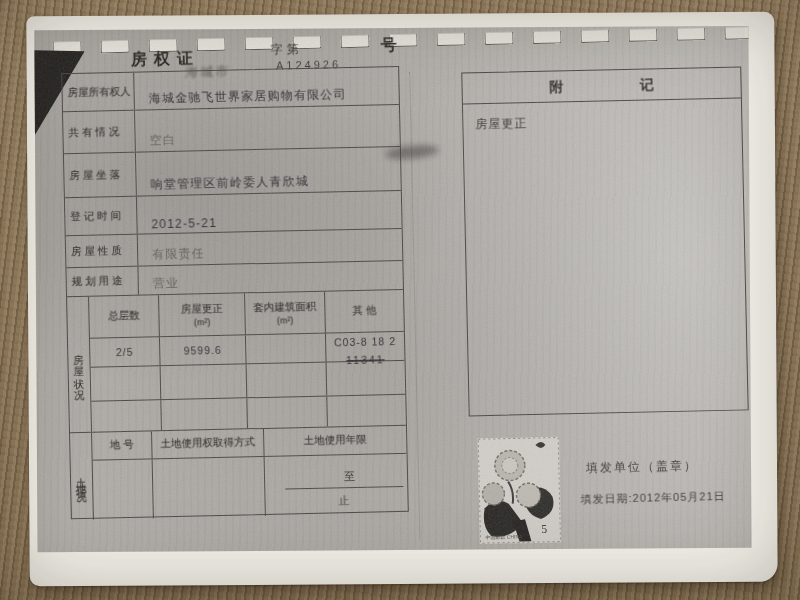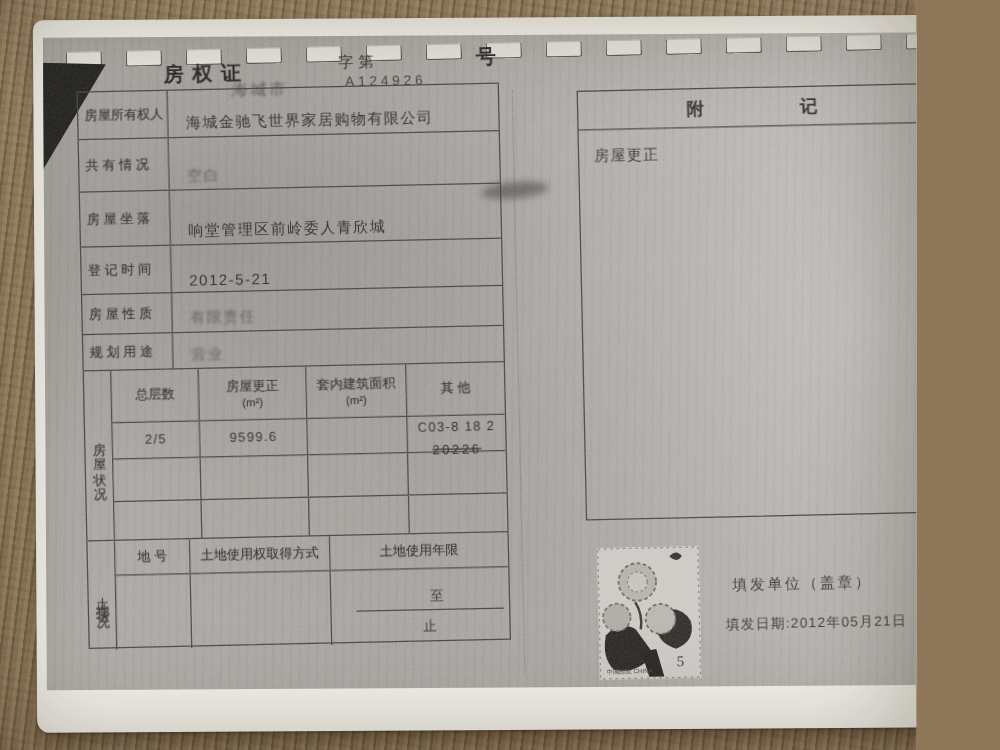--- a/index.html
+++ b/index.html
@@ -2,21 +2,21 @@
 <html><head>
 <meta charset="utf-8">
 <style>
   html,body{margin:0;padding:0;}
   body{
     width:800px;height:600px;overflow:hidden;
     font-family:"Liberation Sans","DejaVu Sans",sans-serif;
     background:#8d7758;
   }
   .photo{
-    position:relative;width:733px;height:600px;overflow:hidden;
+    position:relative;width:800px;height:600px;overflow:hidden;
     background:
       repeating-linear-gradient(97deg, rgba(60,44,26,.25) 0 2px, rgba(0,0,0,0) 2px 6px, rgba(255,235,200,.12) 6px 9px),
       repeating-linear-gradient(8deg, rgba(120,95,60,.18) 0 3px, rgba(0,0,0,0) 3px 8px),
       linear-gradient(180deg,#a08a6b 0%,#9b8566 55%,#8f7a5c 100%);
   }
   .photo::after{
     content:"";position:absolute;inset:0;pointer-events:none;
     box-shadow:inset 0 0 90px rgba(40,28,14,.35);
   }
   
@@ -202,21 +202,21 @@
                 <div class="sc c4">
                   <span>其 他</span>
                 </div>
               </div>
               <div class="srow hdata">
                 <div class="sc c1">2/5</div>
                 <div class="sc c2">9599.6</div>
                 <div class="sc c3"></div>
                 <div class="sc c4 other-cell">
                   <div>C03-8 18 2</div>
-                  <div class="other-strike">20226</div>
+                  <div class="other-strike">11341</div>
                 </div>
               </div>
               <div class="srow he1">
                 <div class="sc c1"></div>
                   <div class="sc c2"></div>
                 <div class="sc c3"></div>
                   <div class="sc c4"></div>
               </div>
               <div class="srow he2">
                 <div class="sc c1"></div>

